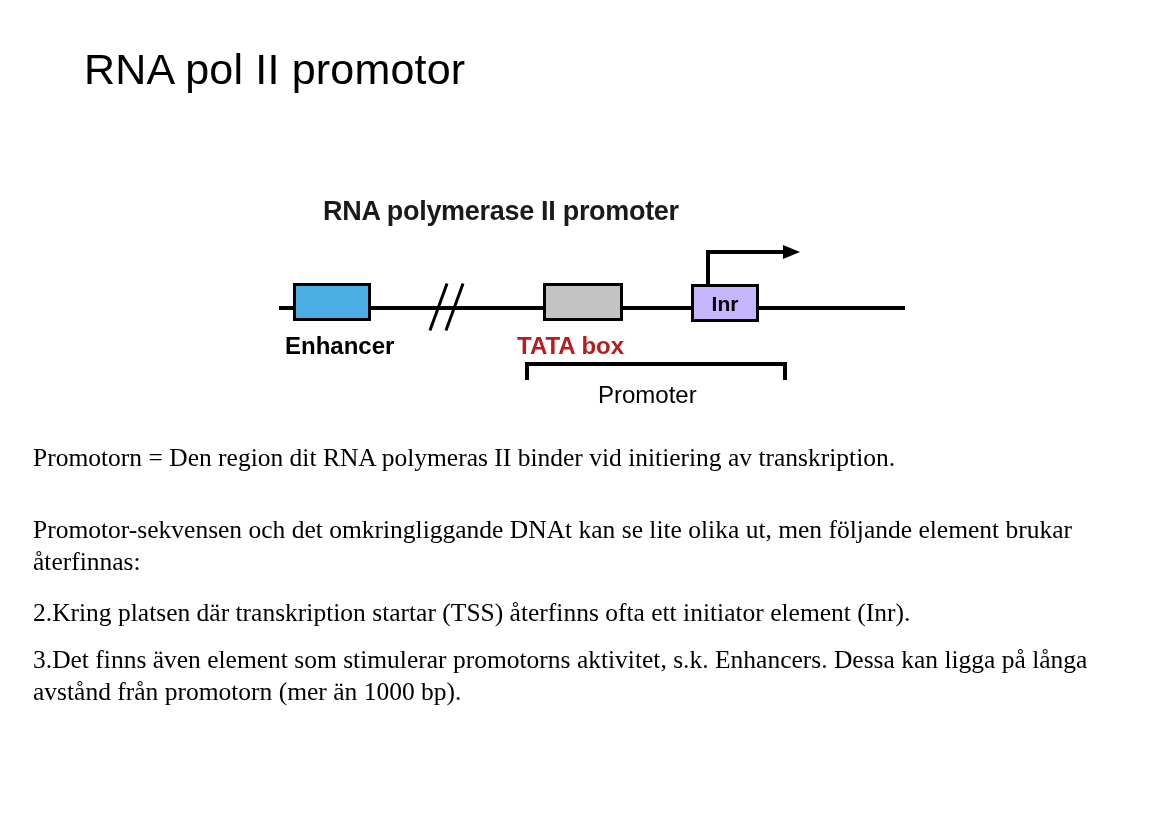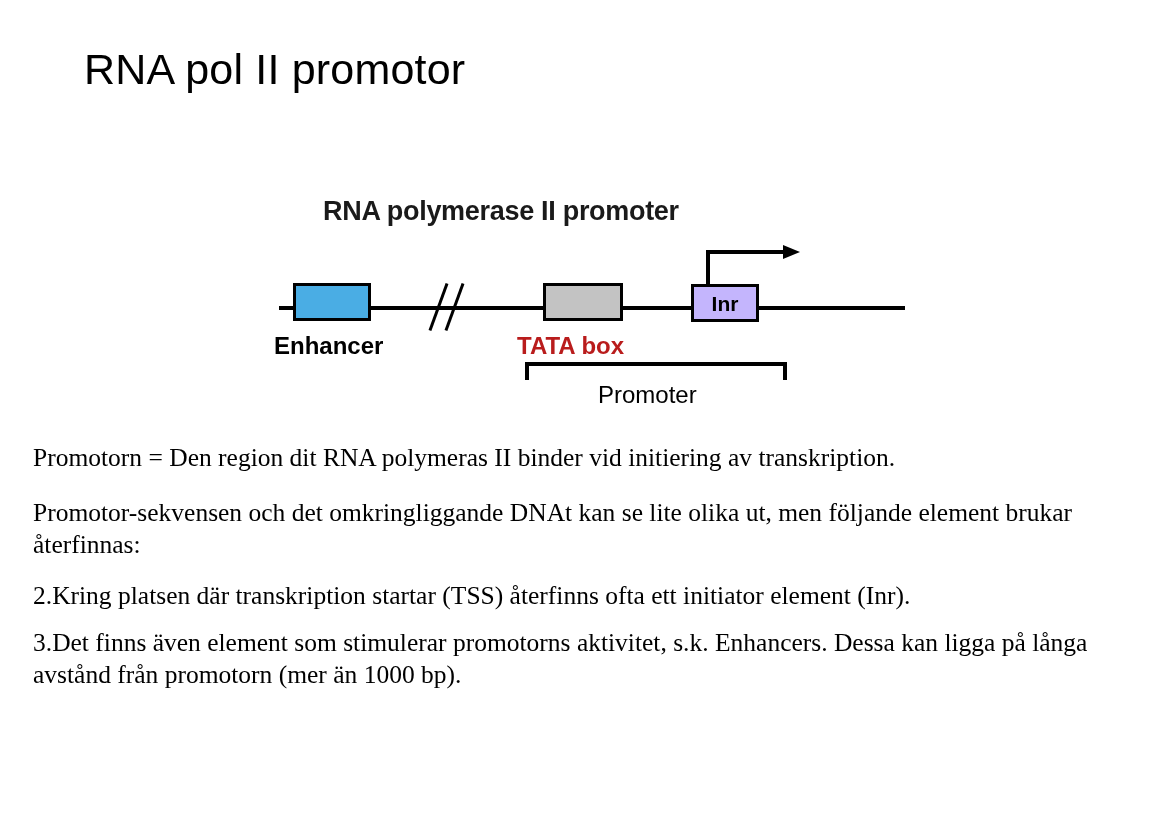--- a/index.html
+++ b/index.html
@@ -113,21 +113,21 @@
   .break-mark .slash.s2 { left: 26px; }
   .arrow-tss {
     position: absolute;
     left: 450px;
     top: 48px;
     width: 100px;
     height: 44px;
   }
   .label-enhancer {
     position: absolute;
-    left: 19px;
+    left: 30px;
     top: 136px;
     font-family: "Liberation Sans", sans-serif;
     font-weight: bold;
     font-size: 24px;
     color: #000000;
   }
   .label-tata {
     position: absolute;
     left: 262px;
     top: 136px;
@@ -177,21 +177,21 @@
     top: 442px;
     width: 1090px;
     font-family: "Liberation Serif", serif;
     font-size: 25.5px;
     color: #000000;
     line-height: 1.28;
   }
   .para {
     margin: 0 0 0 0;
   }
-  .para.p1 { margin-bottom: 22px; }
+  .para.p1 { margin-bottom: 39px; }
   .para.p2 { margin-bottom: 18px; }
   .para.p3 { margin-bottom: 14px; }
   .para.p4 { margin-bottom: 14px; }
   .para.p5 { margin-bottom: 14px; padding-left: 120px; }
   .para.p6 { margin-bottom: 0; }
 </style>
 </head>
 <body>
 
 <div class="slide">

